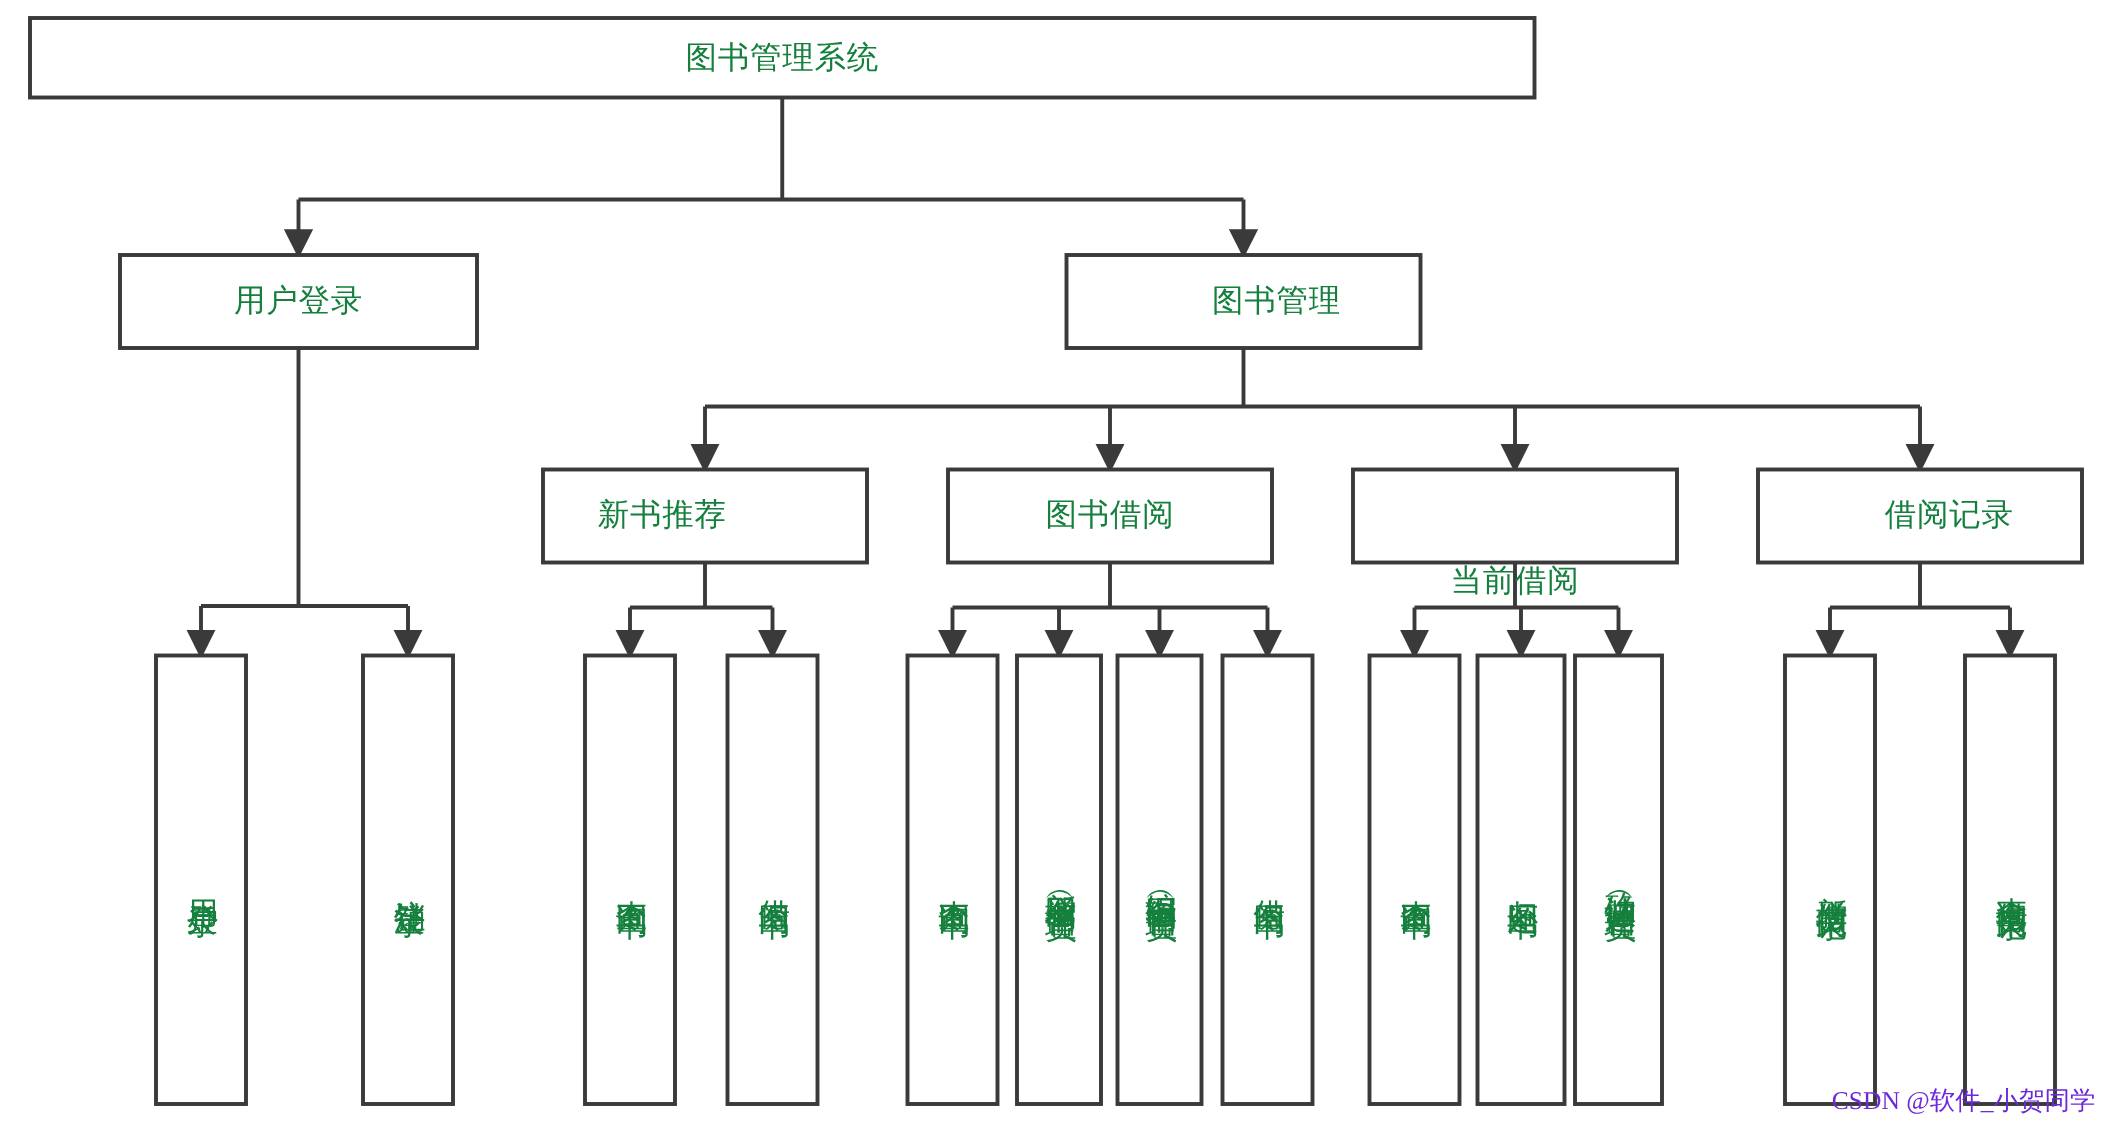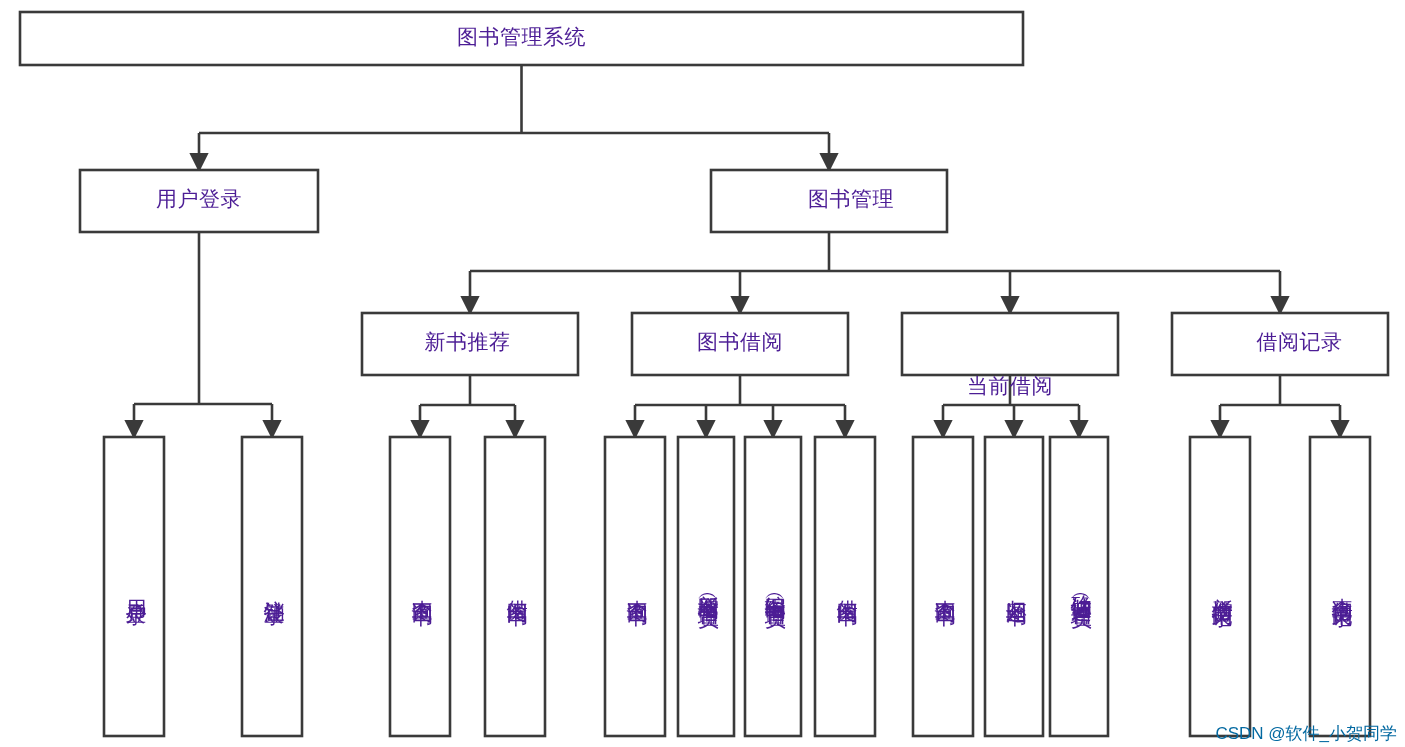--- a/index.html
+++ b/index.html
@@ -39,22 +39,22 @@
   }
   .arrow-head {
     fill: #3a3a3a;
     stroke: none;
   }
   .node-label {
     position: absolute;
     display: flex;
     align-items: center;
     justify-content: center;
-    color: #4c1d95;
-    font-family: Liberation Mono, monospace;
+    color: #15803d;
+    font-family: Liberation Sans, sans-serif;
     pointer-events: none;
     box-sizing: border-box;
   }
   .node-label.horizontal {
     font-size: 21px;
     letter-spacing: 0.5px;
     line-height: 1.1;
     white-space: nowrap;
   }
   .node-label.vertical {
@@ -63,22 +63,22 @@
     font-size: 21px;
     line-height: 1.35;
     letter-spacing: 2px;
     white-space: nowrap;
   }
   .watermark {
     position: absolute;
     right: 8px;
     bottom: 2px;
     font-size: 17px;
-    color: #0369a1;
-    font-family: Liberation Sans, sans-serif;
+    color: #6d28d9;
+    font-family: Liberation Serif, serif;
     white-space: nowrap;
     pointer-events: none;
   }
 </style>
 </head>
 <body>
 
 <div id="canvas">
 
   <svg class="diagram" viewBox="0 0 1405 747" xmlns="http://www.w3.org/2000/svg">
@@ -145,21 +145,21 @@
         <rect x="1310" y="437" width="60" height="299" class="node-box"></rect>
       </g>
   </svg>
 
   <div id="labels">
       <div class="node-label horizontal" style="left: 20px; top: 12px; width: 1003px; height: 53px;">图书管理系统</div>
       <div class="node-label horizontal" style="left: 80px; top: 170px; width: 238px; height: 62px;">用户登录</div>
       <div class="node-label horizontal" style="left: 711px; top: 170px; width: 280px; height: 62px;">图书管理</div>
       <div class="node-label vertical" style="left: 104px; top: 437px; width: 60px; height: 299px;">用户登录</div>
       <div class="node-label vertical" style="left: 242px; top: 437px; width: 60px; height: 299px;">注销登录</div>
-      <div class="node-label horizontal" style="left: 376px; top: 313px; width: 183px; height: 62px;">新书推荐</div>
+      <div class="node-label horizontal" style="left: 350px; top: 313px; width: 183px; height: 62px;">新书推荐</div>
       <div class="node-label horizontal" style="left: 632px; top: 313px; width: 216px; height: 62px; text-align: right;">图书借阅</div>
       <div class="node-label horizontal" style="left: 902px; top: 313px; width: 216px; height: 62px; margin-top: 44px;">当前借阅</div>
       <div class="node-label horizontal" style="left: 1172px; top: 313px; width: 208px; height: 62px; padding-left: 47px;">借阅记录</div>
       <div class="node-label vertical" style="left: 390px; top: 437px; width: 60px; height: 299px;">查询图书</div>
       <div class="node-label vertical" style="left: 485px; top: 437px; width: 60px; height: 299px;">借阅图书</div>
       <div class="node-label vertical" style="left: 605px; top: 437px; width: 60px; height: 299px;">查询图书</div>
       <div class="node-label vertical" style="left: 678px; top: 437px; width: 56px; height: 299px;">新增图书（管理员）</div>
       <div class="node-label vertical" style="left: 745px; top: 437px; width: 56px; height: 299px;">编辑图书（管理员）</div>
       <div class="node-label vertical" style="left: 815px; top: 437px; width: 60px; height: 299px;">借阅图书</div>
       <div class="node-label vertical" style="left: 913px; top: 437px; width: 60px; height: 299px;">查询图书</div>

